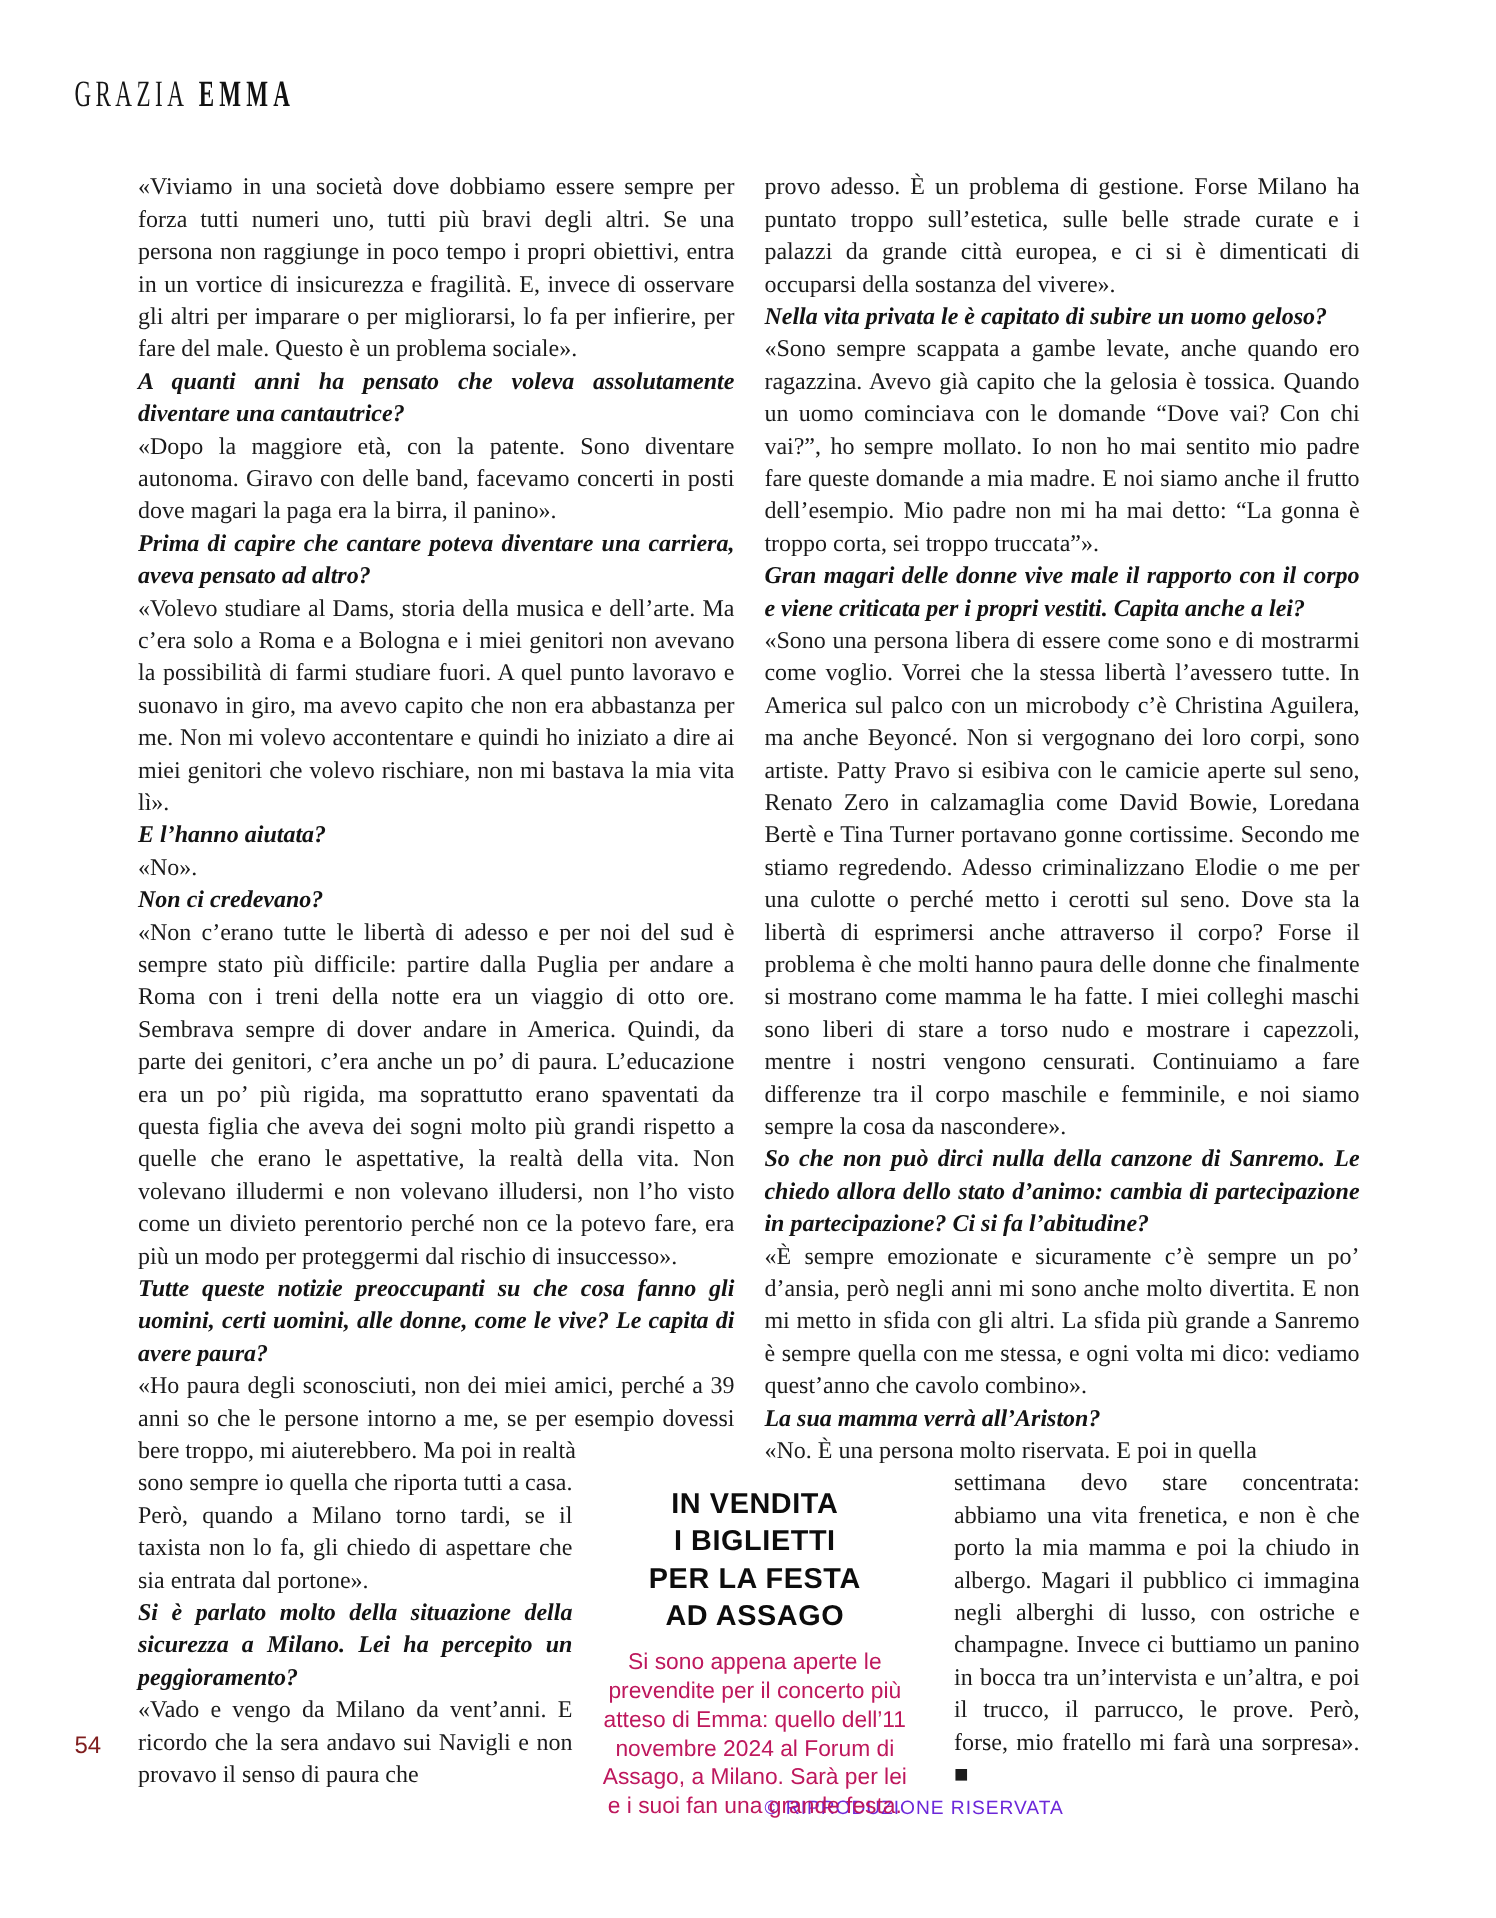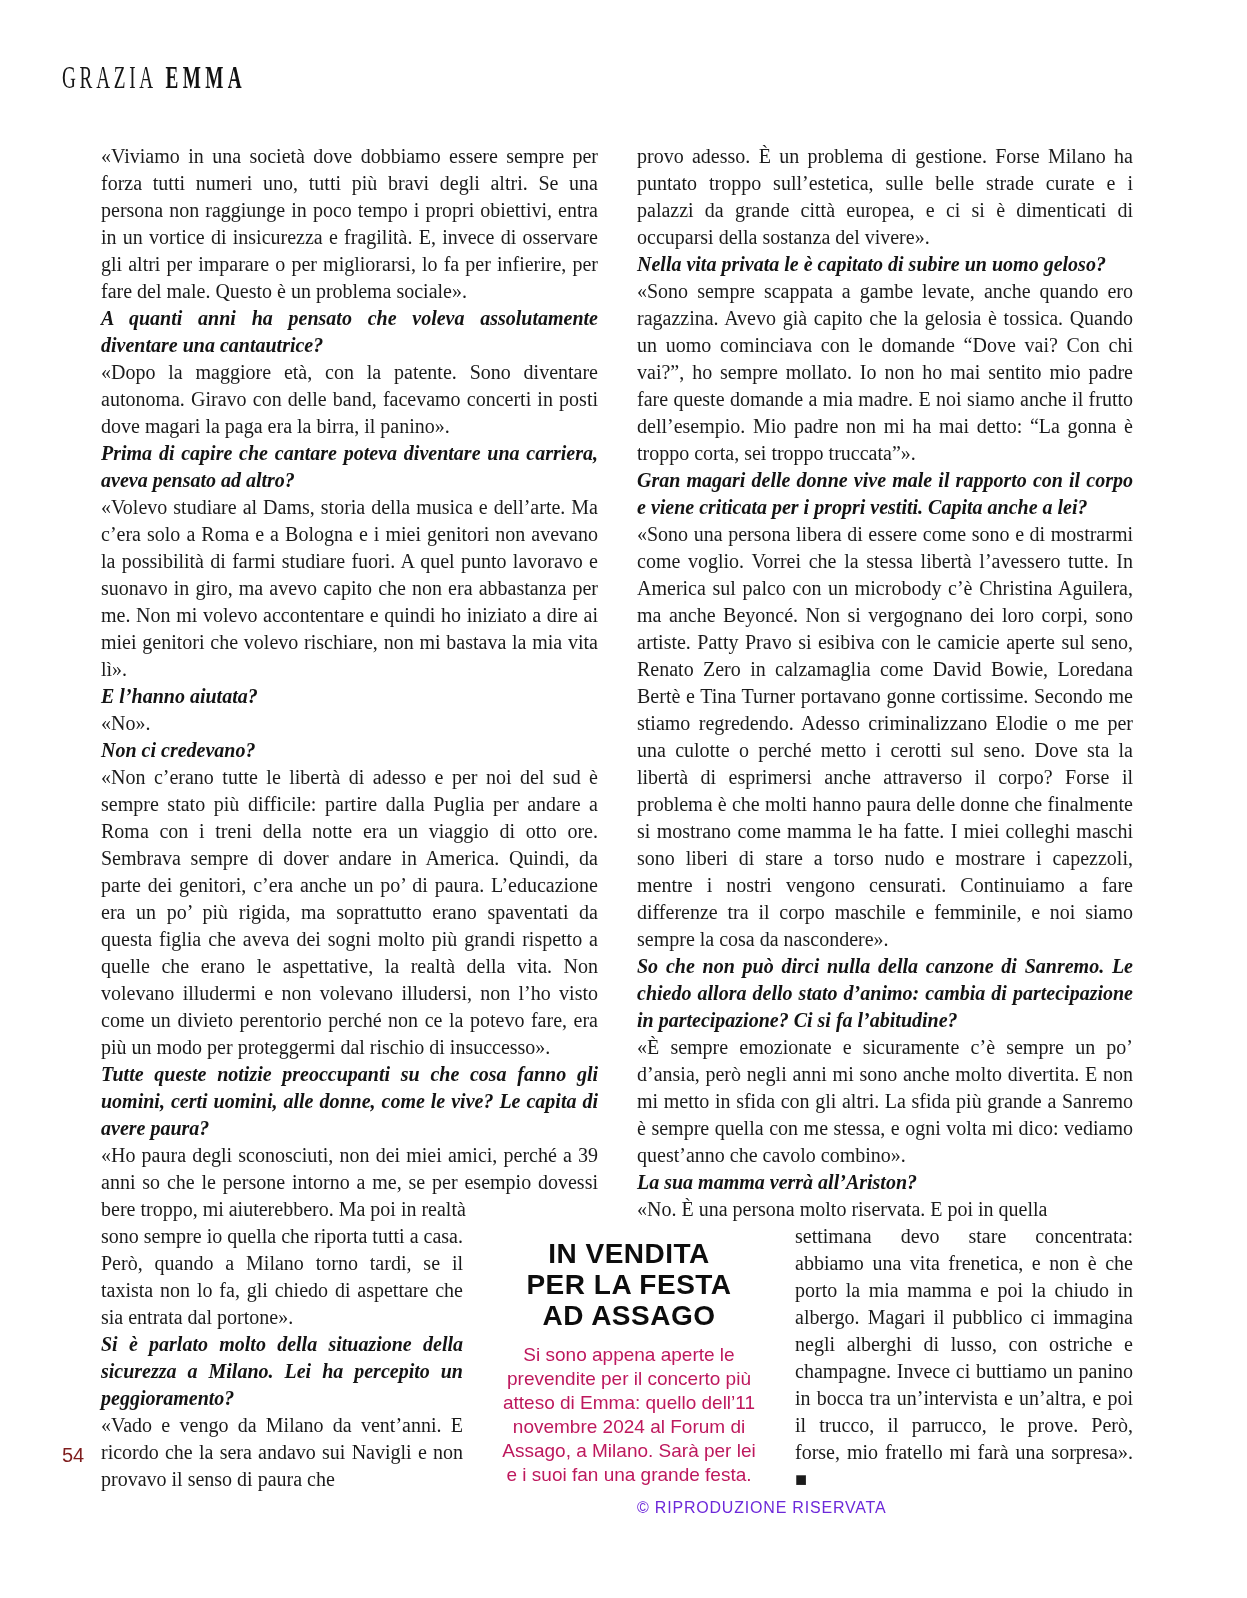--- a/index.html
+++ b/index.html
@@ -33,21 +33,21 @@
   .logo-emma {
     font-size: 31px;
     font-weight: 700;
     letter-spacing: 7px;
     margin-left: 14px;
     color: #111111;
   }
 
   
   .col { position: absolute; top: 143px; }
-  .col-left  { left: 101px; width: 497px; }
+  .col-left  { left: 115px; width: 497px; }
   .col-right { left: 637px; width: 496px; }
 
   .flow p {
     margin: 0;
     font-size: 20px;
     line-height: 27px;
     text-align: justify;
   }
   .flow p.question { font-weight: 700; font-style: italic; color: #141414; }
   .flow p.answer   { font-weight: 400; color: #1b1b1b; }
@@ -67,21 +67,21 @@
   .callout {
     position: absolute;
     left: 499px;
     top: 1238px;
     width: 260px;
     text-align: center;
   }
   .callout-title {
     margin: 0 0 12px 0;
     font-family: "Liberation Sans", sans-serif;
-    font-size: 28px;
+    font-size: 24px;
     line-height: 31px;
     font-weight: 700;
     letter-spacing: 0.5px;
     color: #0d0d0d;
   }
   .callout-title div { margin: 0; }
   .callout-body {
     margin: 0;
     font-family: "Liberation Sans", sans-serif;
     font-size: 19px;
@@ -143,20 +143,21 @@
       </div>
     <div class="flow narrow-right">
         <p class="answer">settimana devo stare concentrata: abbiamo una vita frenetica, e non è che porto la mia mamma e poi la chiudo in albergo. Magari il pubblico ci immagina negli alberghi di lusso, con ostriche e champagne. Invece ci buttiamo un panino in bocca tra un’intervista e un’altra, e poi il trucco, il parrucco, le prove. Però, forse, mio fratello mi farà una sorpresa». ■</p>
       </div>
     <div class="credit">© RIPRODUZIONE RISERVATA</div>
   </section>
 
   <aside class="callout">
     <h2 class="callout-title">
         <div>IN VENDITA</div>
+        <div>I BIGLIETTI</div>
         <div>PER LA FESTA</div>
         <div>AD ASSAGO</div>
       </h2>
     <p class="callout-body">Si sono appena aperte le prevendite per il concerto più atteso di Emma: quello dell’11 novembre 2024 al Forum di Assago, a Milano. Sarà per lei e i suoi fan una grande festa.</p>
   </aside>
 
   <div class="folio">54</div>
 
 </div>
 

